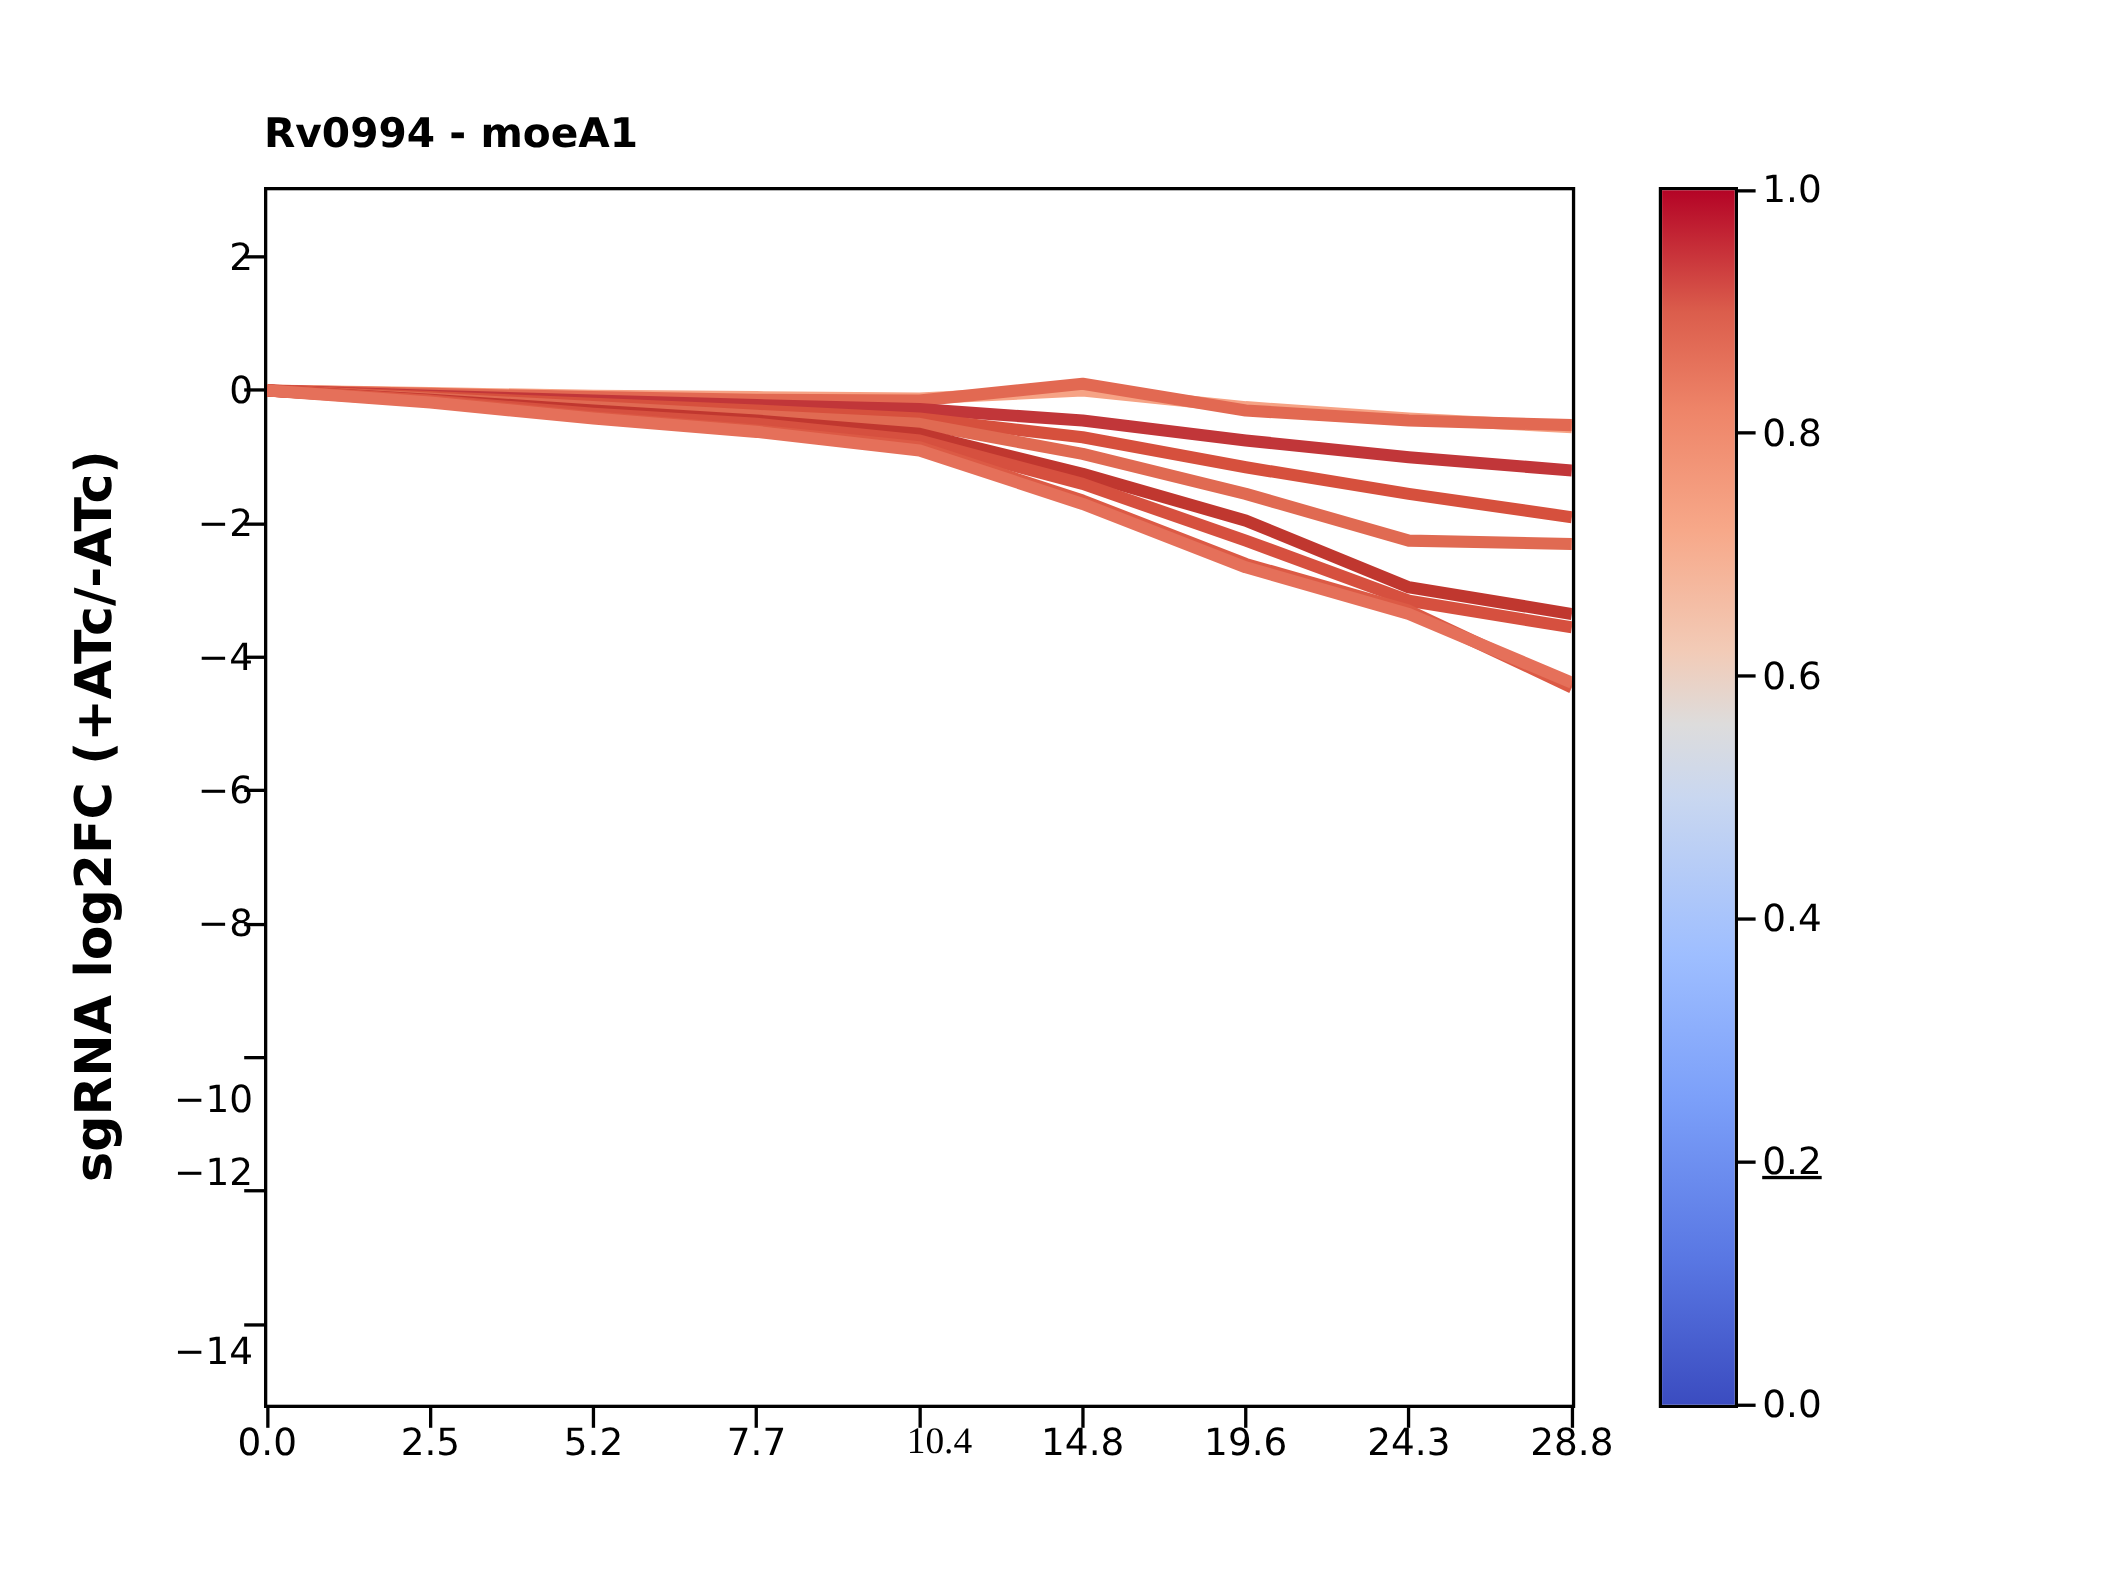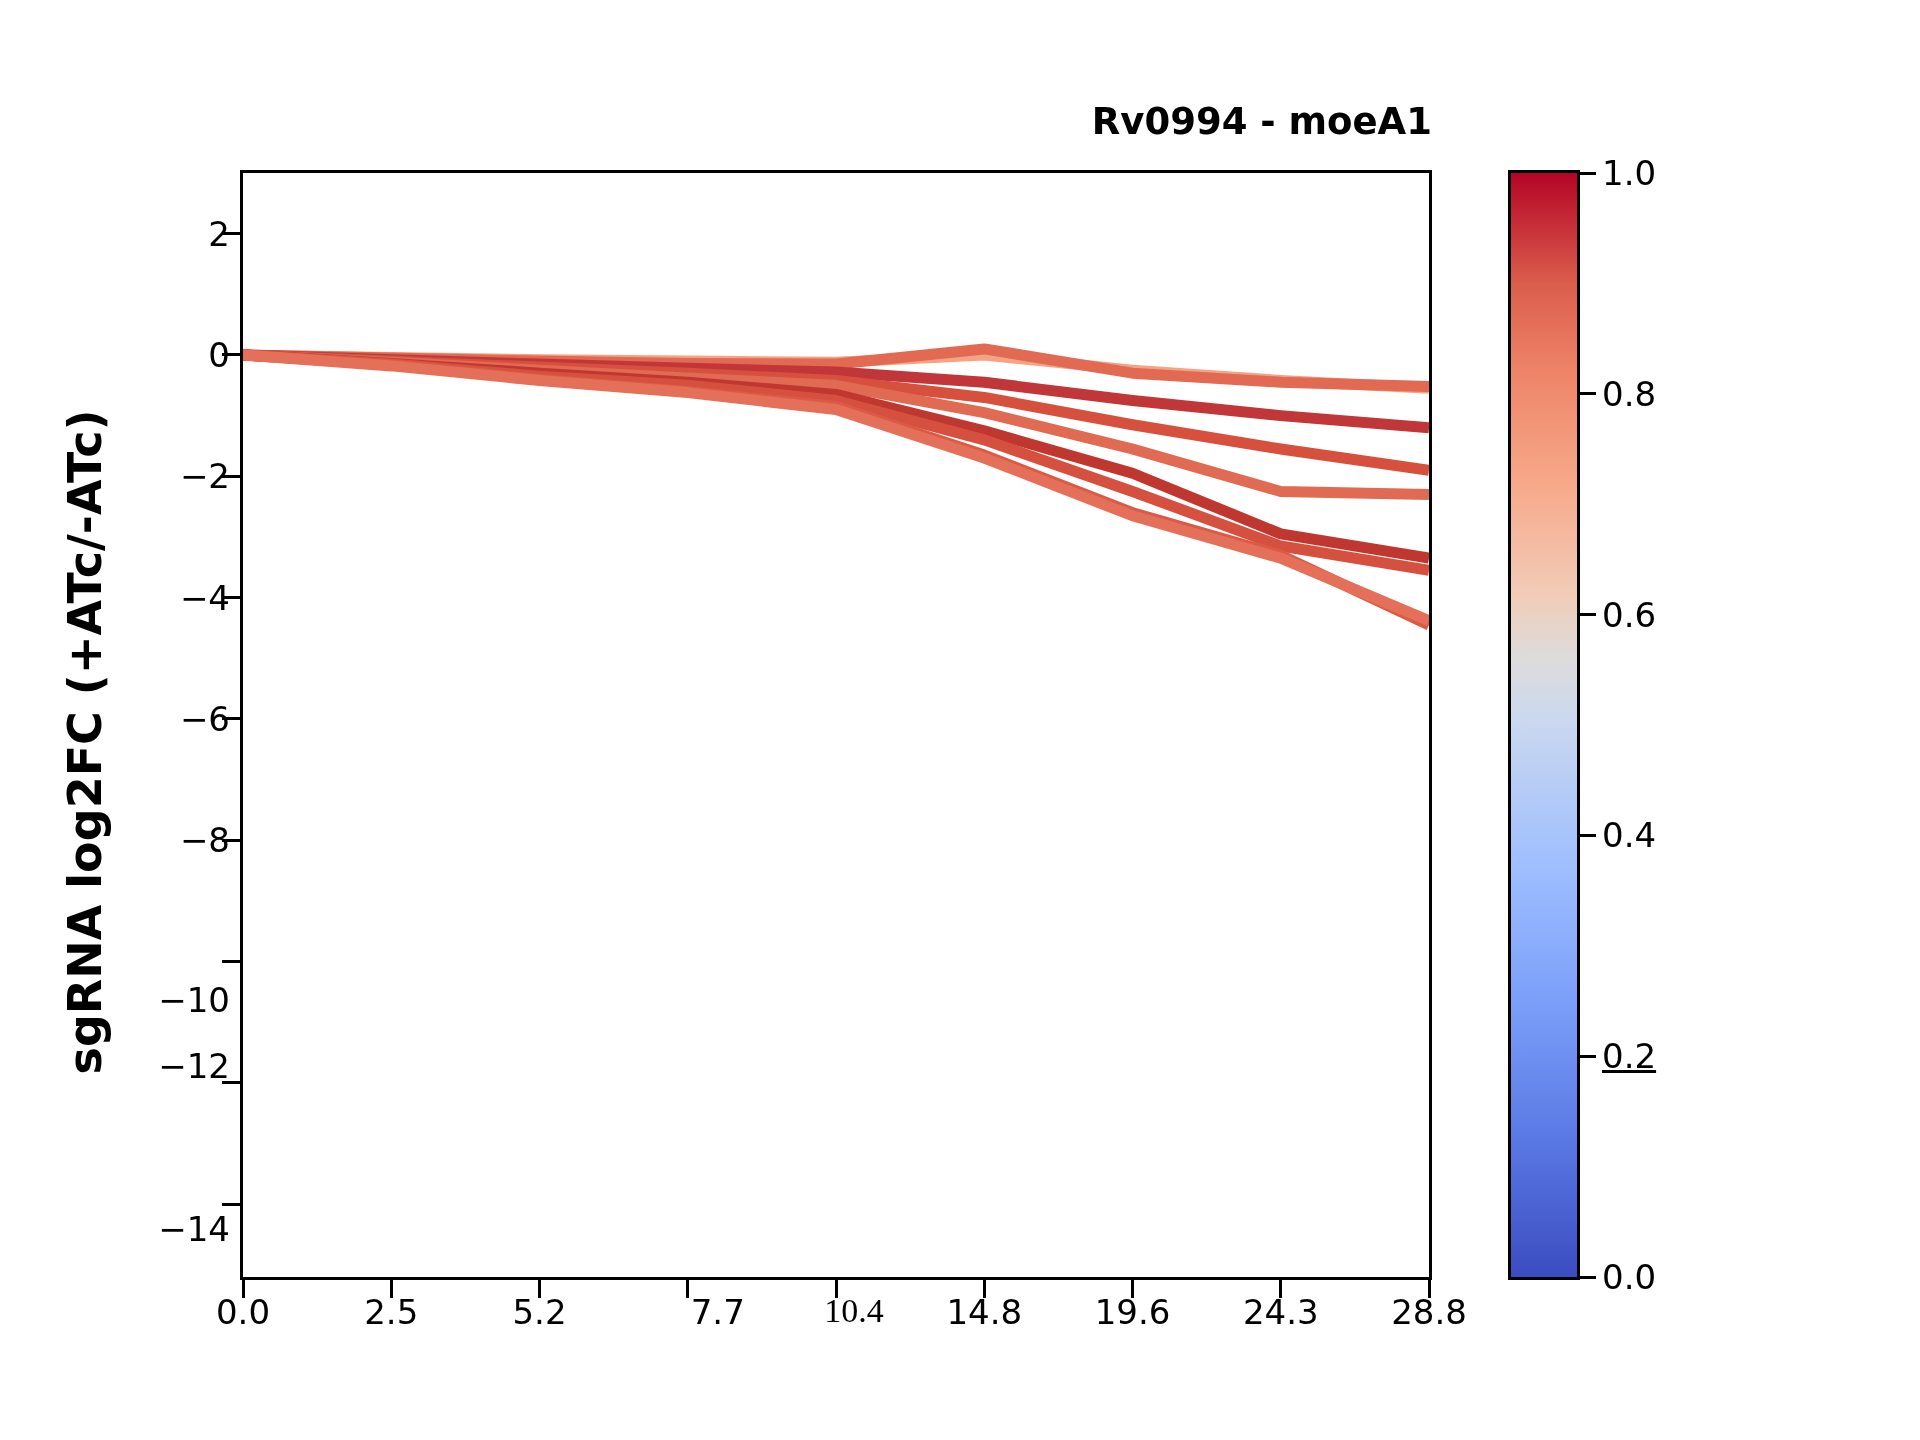--- a/index.html
+++ b/index.html
@@ -18,21 +18,21 @@
     position: absolute;
     left: 0; top: 0;
     width: 1920px;
     height: 1440px;
   }
   .fig-title {
     position: absolute;
     left: 240px;
     top: 100px;
     width: 1192px;
-    text-align: right;
+    text-align: left;
     font-size: 37px;
     font-weight: bold;
     color: #000000;
     font-family: "DejaVu Sans", sans-serif;
     letter-spacing: 0px;
   }
   .axes-frame {
     position: absolute;
     left: 240px;
     top: 170px;
@@ -177,21 +177,21 @@
       <div class="ytick-label" style="top: 1204.21px; margin-top: 25px;">−14</div>
       <div class="ytick-mark" style="top: 1202.71px;"></div>
     </div>
   <div id="xtick-container">
       <div class="xtick-label" style="left: 243px;">0.0</div>
       <div class="xtick-mark" style="left: 241.5px;"></div>
       <div class="xtick-label" style="left: 391.25px;">2.5</div>
       <div class="xtick-mark" style="left: 389.75px;"></div>
       <div class="xtick-label" style="left: 539.5px; text-align: center;">5.2</div>
       <div class="xtick-mark" style="left: 538px;"></div>
-      <div class="xtick-label" style="left: 687.75px; margin-left: 30px;">7.7</div>
+      <div class="xtick-label" style="left: 687.75px;">7.7</div>
       <div class="xtick-mark" style="left: 686.25px;"></div>
       <div class="xtick-label" style="left: 854px; font-family: Liberation Serif, serif;">10.4</div>
       <div class="xtick-mark" style="left: 834.5px;"></div>
       <div class="xtick-label" style="left: 984.25px;">14.8</div>
       <div class="xtick-mark" style="left: 982.75px;"></div>
       <div class="xtick-label" style="left: 1132.5px;">19.6</div>
       <div class="xtick-mark" style="left: 1131px;"></div>
       <div class="xtick-label" style="left: 1280.75px;">24.3</div>
       <div class="xtick-mark" style="left: 1279.25px;"></div>
       <div class="xtick-label" style="left: 1429px;">28.8</div>

